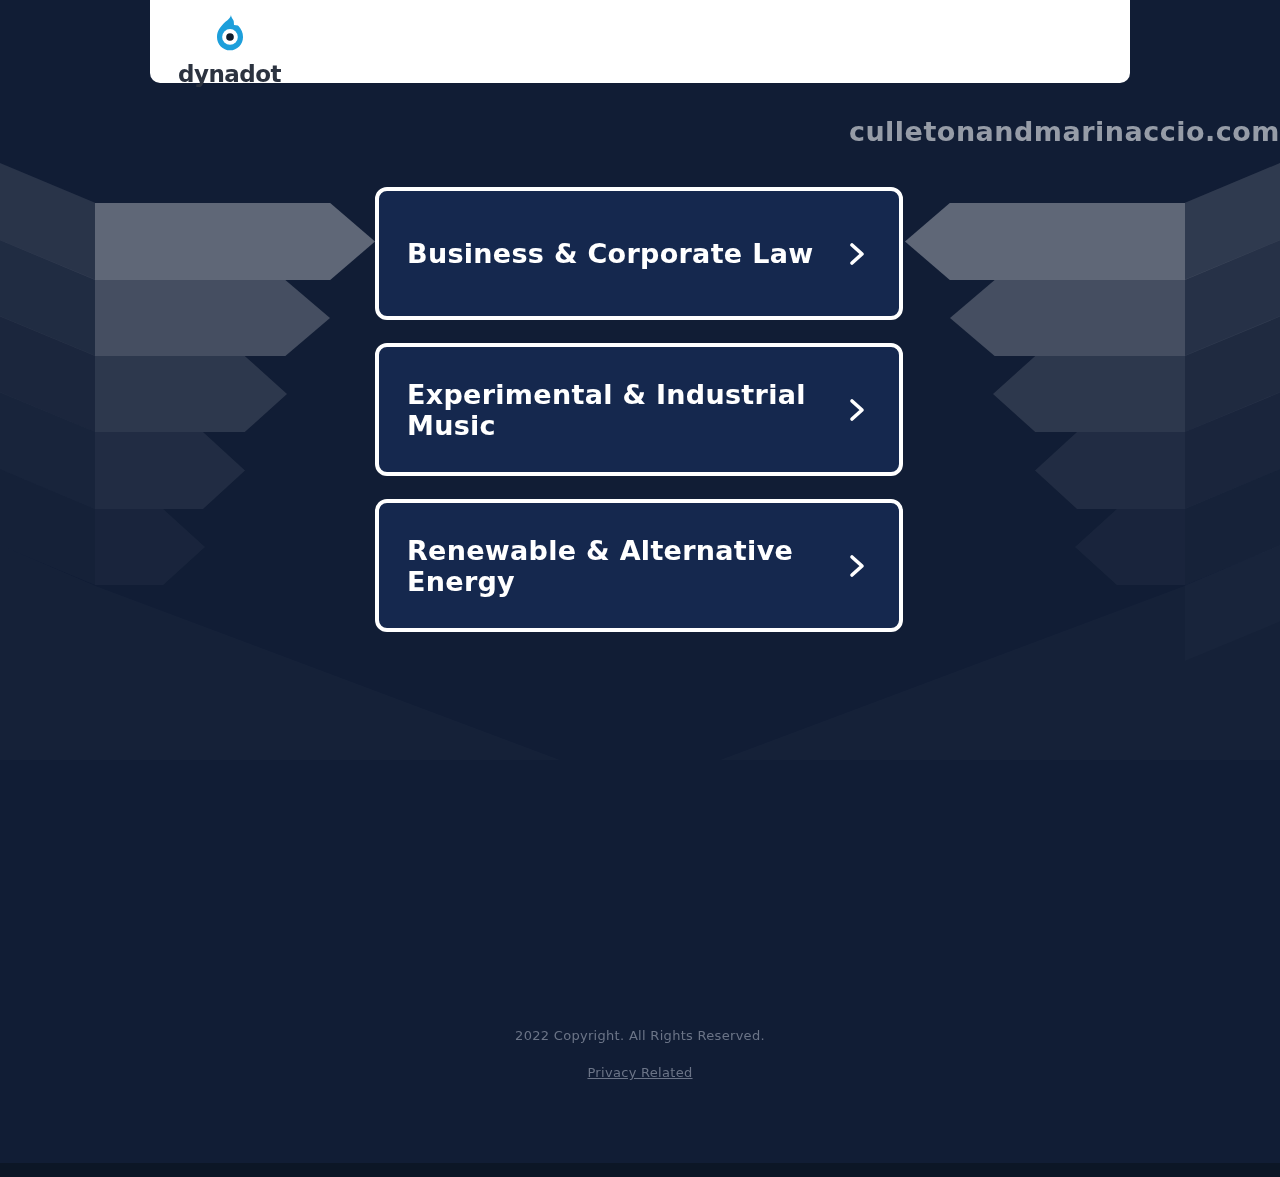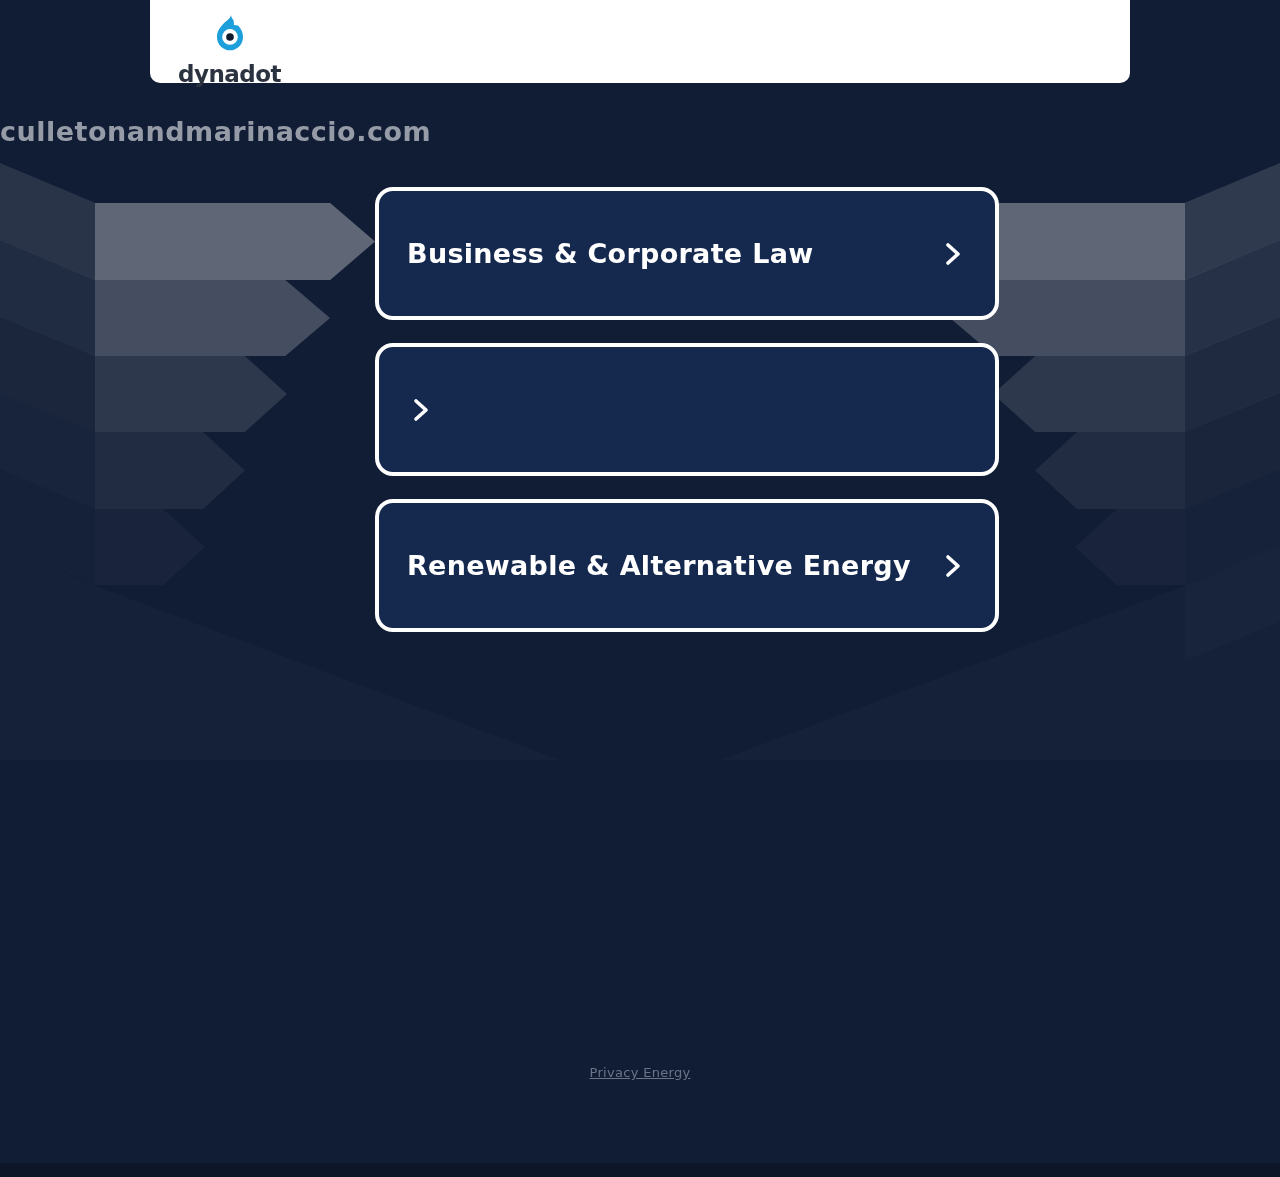--- a/index.html
+++ b/index.html
@@ -66,30 +66,30 @@
     position:absolute;left:28px;top:14px;display:flex;flex-direction:column;
     align-items:center;cursor:pointer;text-decoration:none;
   }
   .logo-text{
     font-size:23px;font-weight:700;color:#2c3340;letter-spacing:-.5px;line-height:1;
     margin-top:1px;
   }
 
   
   .domain-title{
-    position:absolute;left:0;top:116px;width:100%;text-align:left;
+    position:absolute;left:0;top:116px;width:100%;text-align:right;
     font-size:27px;font-weight:700;color:var(--domain-text);letter-spacing:.5px;z-index:4;
   }
   .content{position:absolute;left:375px;top:179px;width:528px;z-index:4;}
   .related-label{font-size:13px;color:#c3c8d1;letter-spacing:.2px;}
   .links{margin-top:8px;}
   .link-card{
-    width:624px;height:133px;margin-bottom:23px;
+    width:528px;height:133px;margin-bottom:23px;
     background:var(--card-bg);
-    border:4px solid var(--card-border);border-radius:18px;
+    border:4px solid var(--card-border);border-radius:12px;
     display:flex;align-items:center;justify-content:space-between;
     padding:0 28px 0 28px;cursor:pointer;
   }
   .link-label{
     font-size:27px;font-weight:700;color:#ffffff;letter-spacing:.3px;
   }
   .chevron{flex:0 0 auto;display:block;margin-right:2px;}
 
   
   .copyright{
@@ -155,30 +155,32 @@
   <div class="content">
     <div class="links">
 
     <div class="link-card">
           <span class="link-label">Business &amp; Corporate Law</span>
           <svg class="chevron" width="26" height="26" viewBox="0 0 26 26" fill="none" aria-hidden="true">
             <polyline points="9,4 19,13 9,22" stroke="#ffffff" stroke-width="3.6" stroke-linecap="round" stroke-linejoin="round"></polyline>
           </svg>
         </div>
         <div class="link-card">
+          <span class="link-label">Experimental &amp; Industrial Music</span>
           <svg class="chevron" width="26" height="26" viewBox="0 0 26 26" fill="none" aria-hidden="true">
             <polyline points="9,4 19,13 9,22" stroke="#ffffff" stroke-width="3.6" stroke-linecap="round" stroke-linejoin="round"></polyline>
           </svg>
         </div>
         <div class="link-card">
           <span class="link-label">Renewable &amp; Alternative Energy</span>
           <svg class="chevron" width="26" height="26" viewBox="0 0 26 26" fill="none" aria-hidden="true">
             <polyline points="9,4 19,13 9,22" stroke="#ffffff" stroke-width="3.6" stroke-linecap="round" stroke-linejoin="round"></polyline>
           </svg>
         </div>
       </div>
   </div>
 
+  <div class="copyright">2022 Copyright. All Rights Reserved.</div>
   <div class="privacy">
-    <a>Privacy Energy</a>
+    <a>Privacy Related</a>
   </div>
 
 </div>
 
 </body></html>

